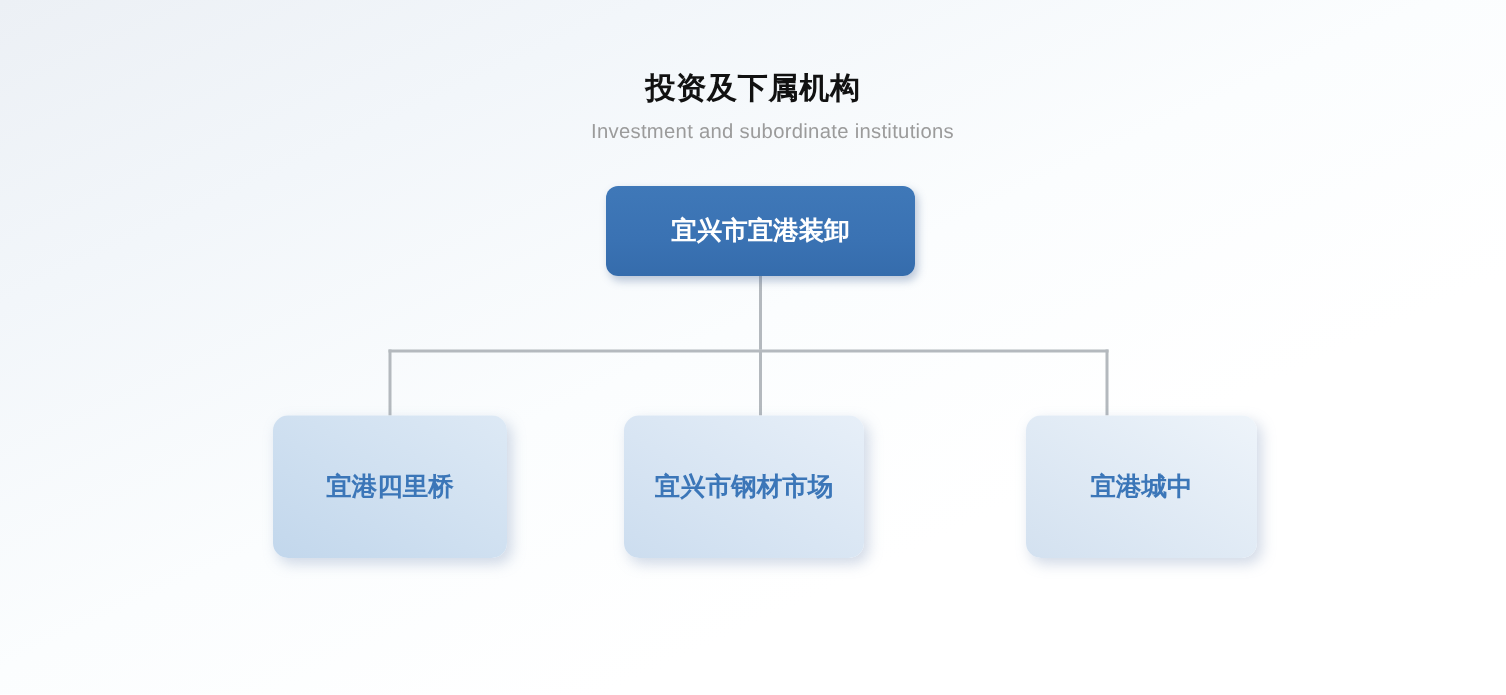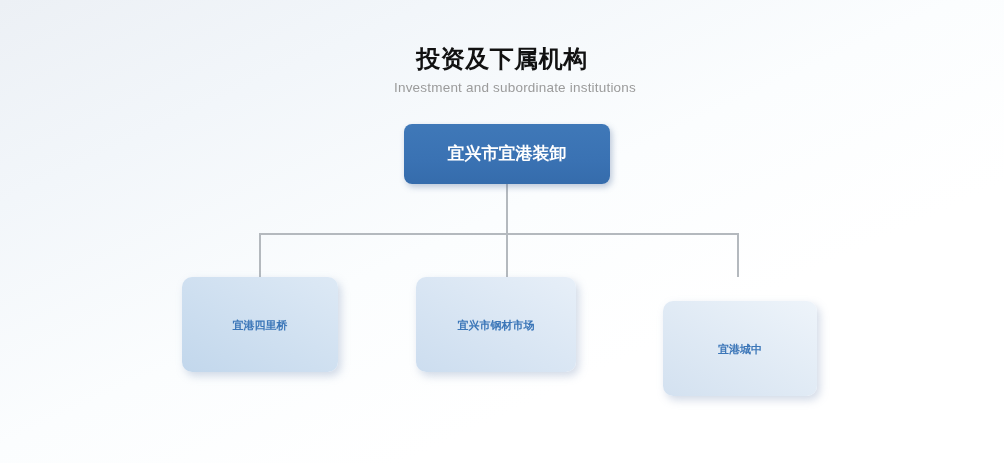--- a/index.html
+++ b/index.html
@@ -14,21 +14,21 @@
     overflow: hidden;
     background: linear-gradient(155deg, #ecf0f5 0%, #f2f6fa 22%, #fbfdfe 48%, #ffffff 70%, #ffffff 100%);
   }
   .page-title {
     position: absolute;
     top: 44px;
     left: 0;
     width: 100%;
     margin: 0;
     text-align: center;
-    font-size: 24px;
+    font-size: 20px;
     line-height: 30px;
     font-weight: 700;
     color: #111111;
     letter-spacing: 0.5px;
   }
   .page-subtitle {
     position: absolute;
     top: 79px;
     left: 0;
     width: 100%;
@@ -60,39 +60,38 @@
     color: #ffffff;
     font-size: 17px;
     line-height: 24px;
     box-shadow: 2px 3px 6px rgba(70, 100, 150, 0.35);
   }
   .child-box {
     top: 277px;
     height: 95px;
     border-radius: 10px;
     color: #3b76b8;
-    font-size: 11px;
+    font-size: 17px;
     line-height: 30px;
     box-shadow: 3px 4px 9px rgba(125, 150, 185, 0.35);
   }
   .child-1 {
     left: 182px;
     width: 156px;
     background: linear-gradient(to bottom left, #dde9f5 0%, #c2d7ec 100%);
   }
   .child-2 {
     left: 416px;
     width: 160px;
     background: linear-gradient(to bottom left, #e7eff8 0%, #ccddef 100%);
   }
   .child-3 {
-    left: 663px;
+    left: 684px;
     width: 154px;
     background: linear-gradient(to bottom left, #eef4fa 0%, #d3e1f0 100%);
-    margin-top: 24px;
   }
   .conn {
     position: absolute;
     background: #b4b9be;
   }
   .conn-stem   { left: 506px; top: 184px; width: 2px;   height: 49px; }
   .conn-hbar   { left: 259px; top: 233px; width: 480px; height: 2px;  }
   .conn-drop-1 { left: 259px; top: 233px; width: 2px;   height: 44px; }
   .conn-drop-2 { left: 506px; top: 233px; width: 2px;   height: 44px; }
   .conn-drop-3 { left: 737px; top: 233px; width: 2px;   height: 44px; }

